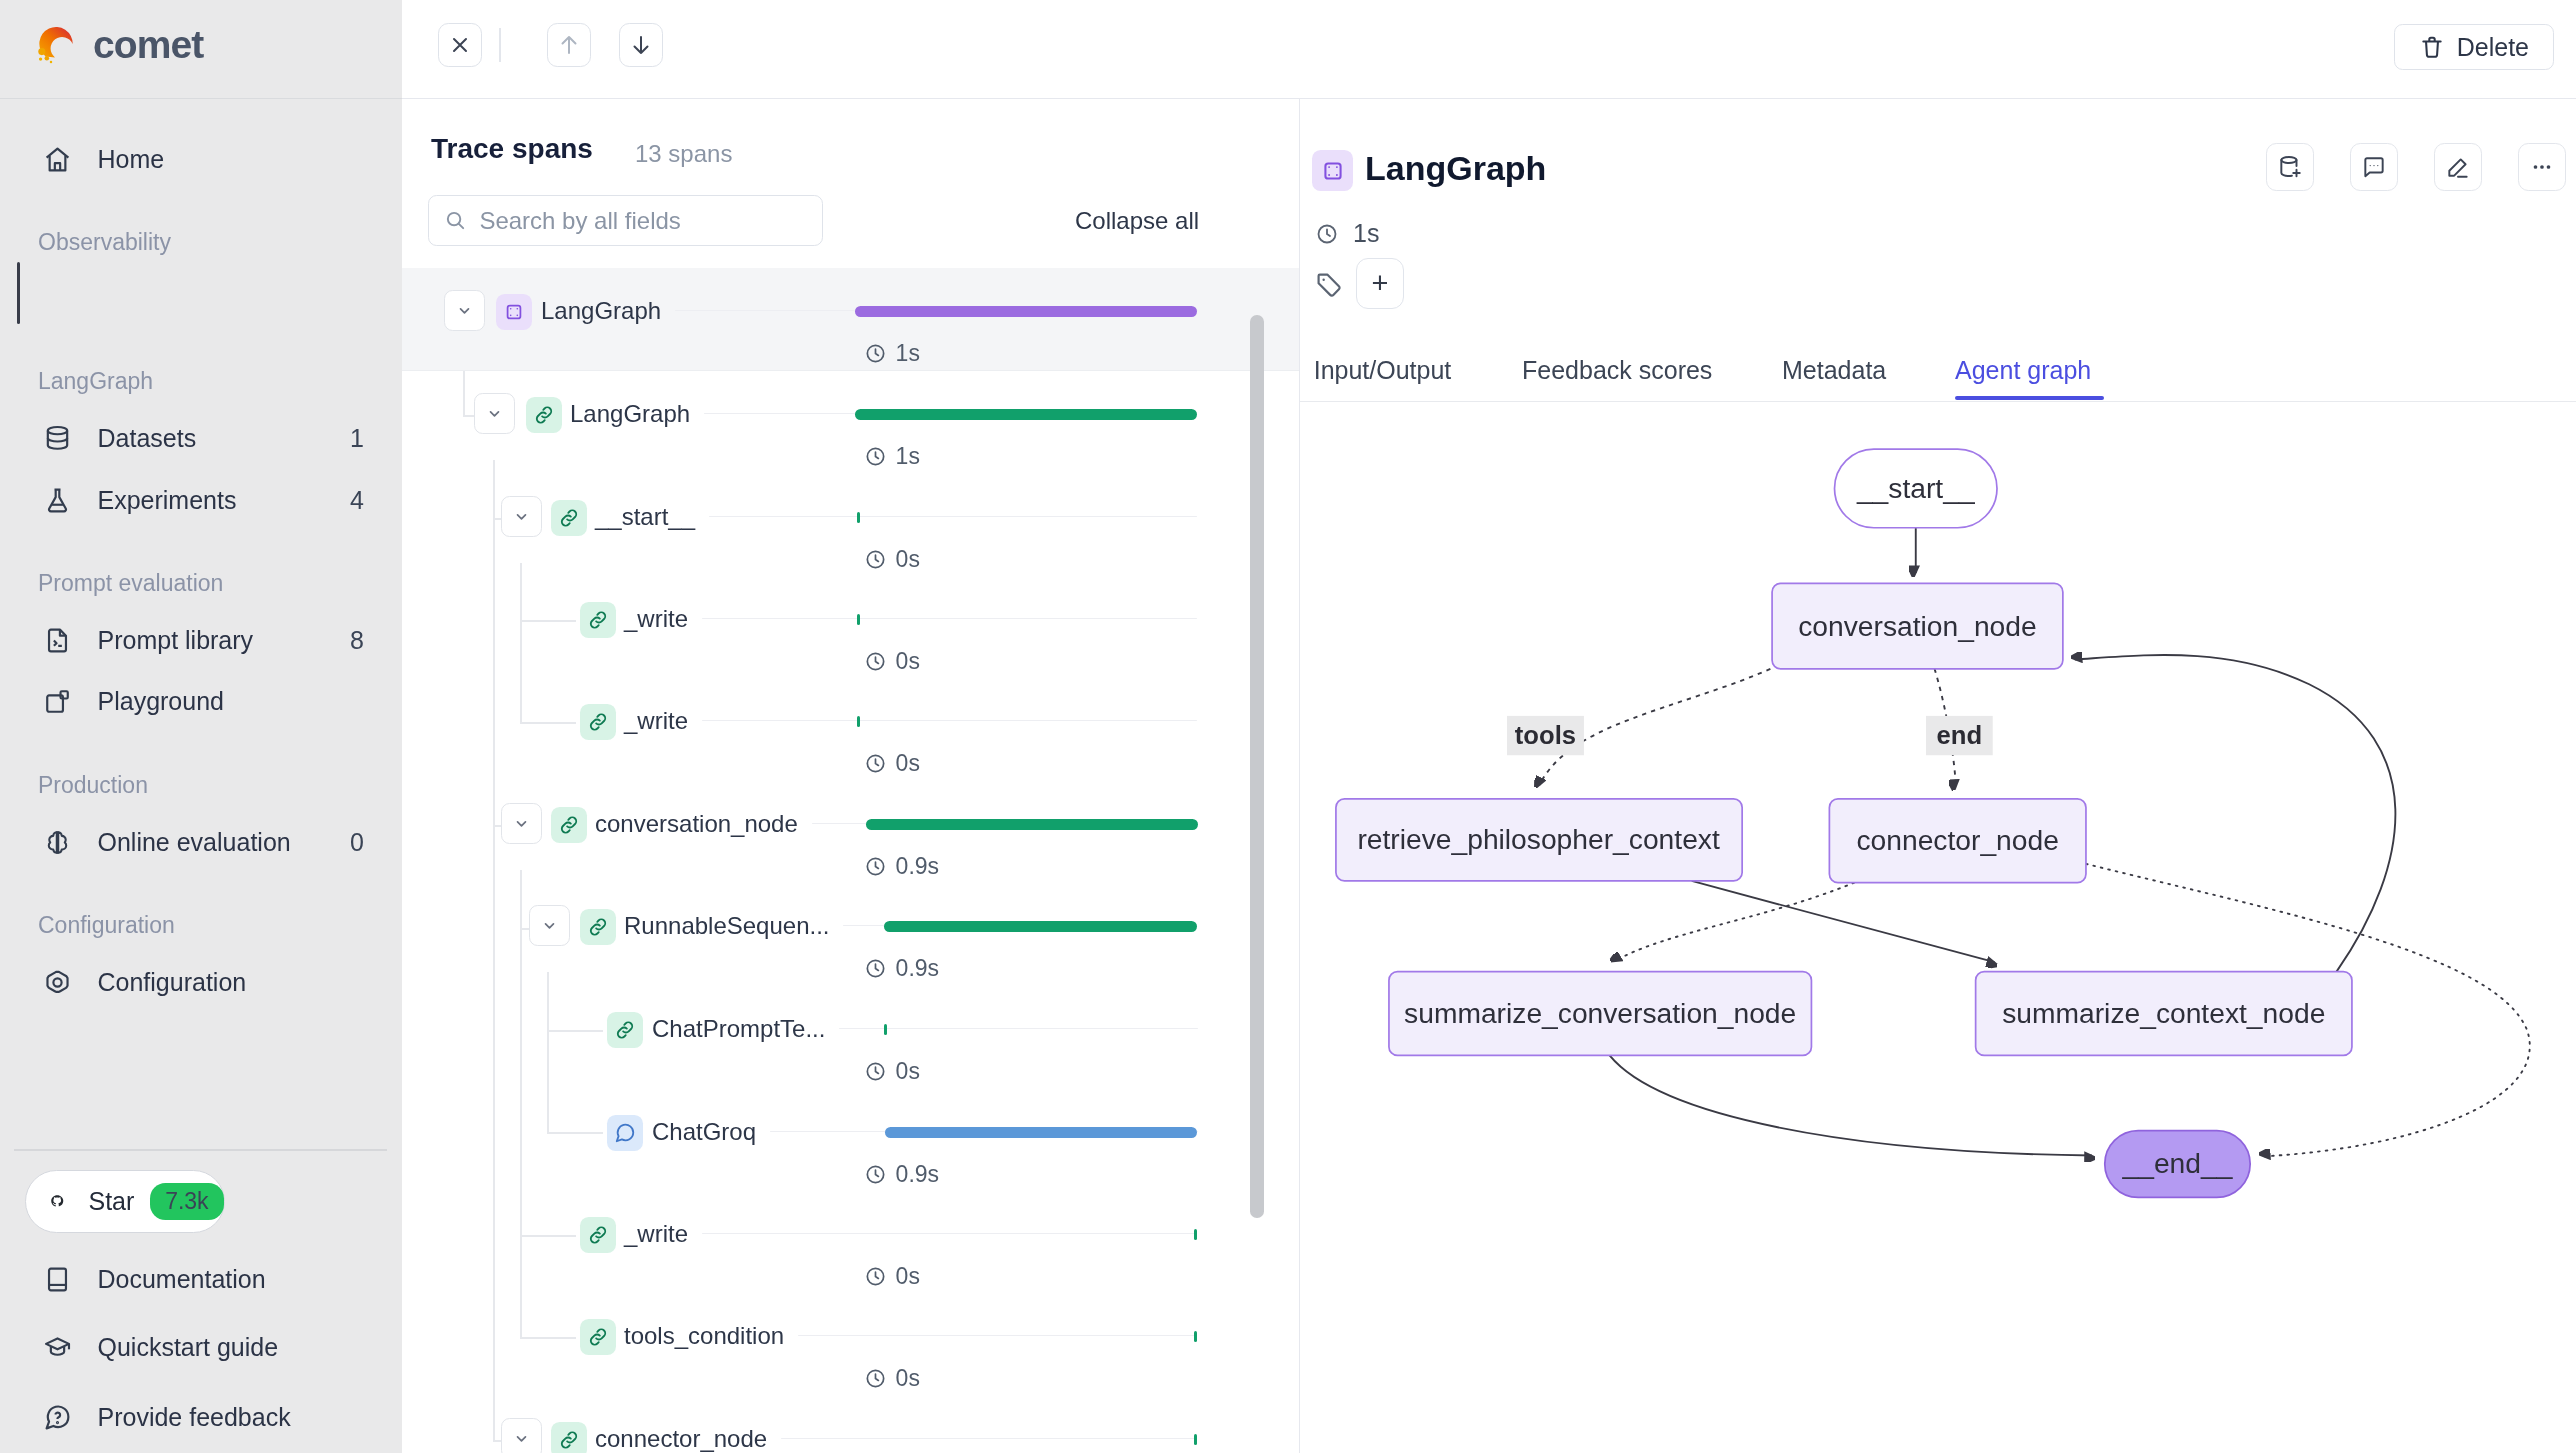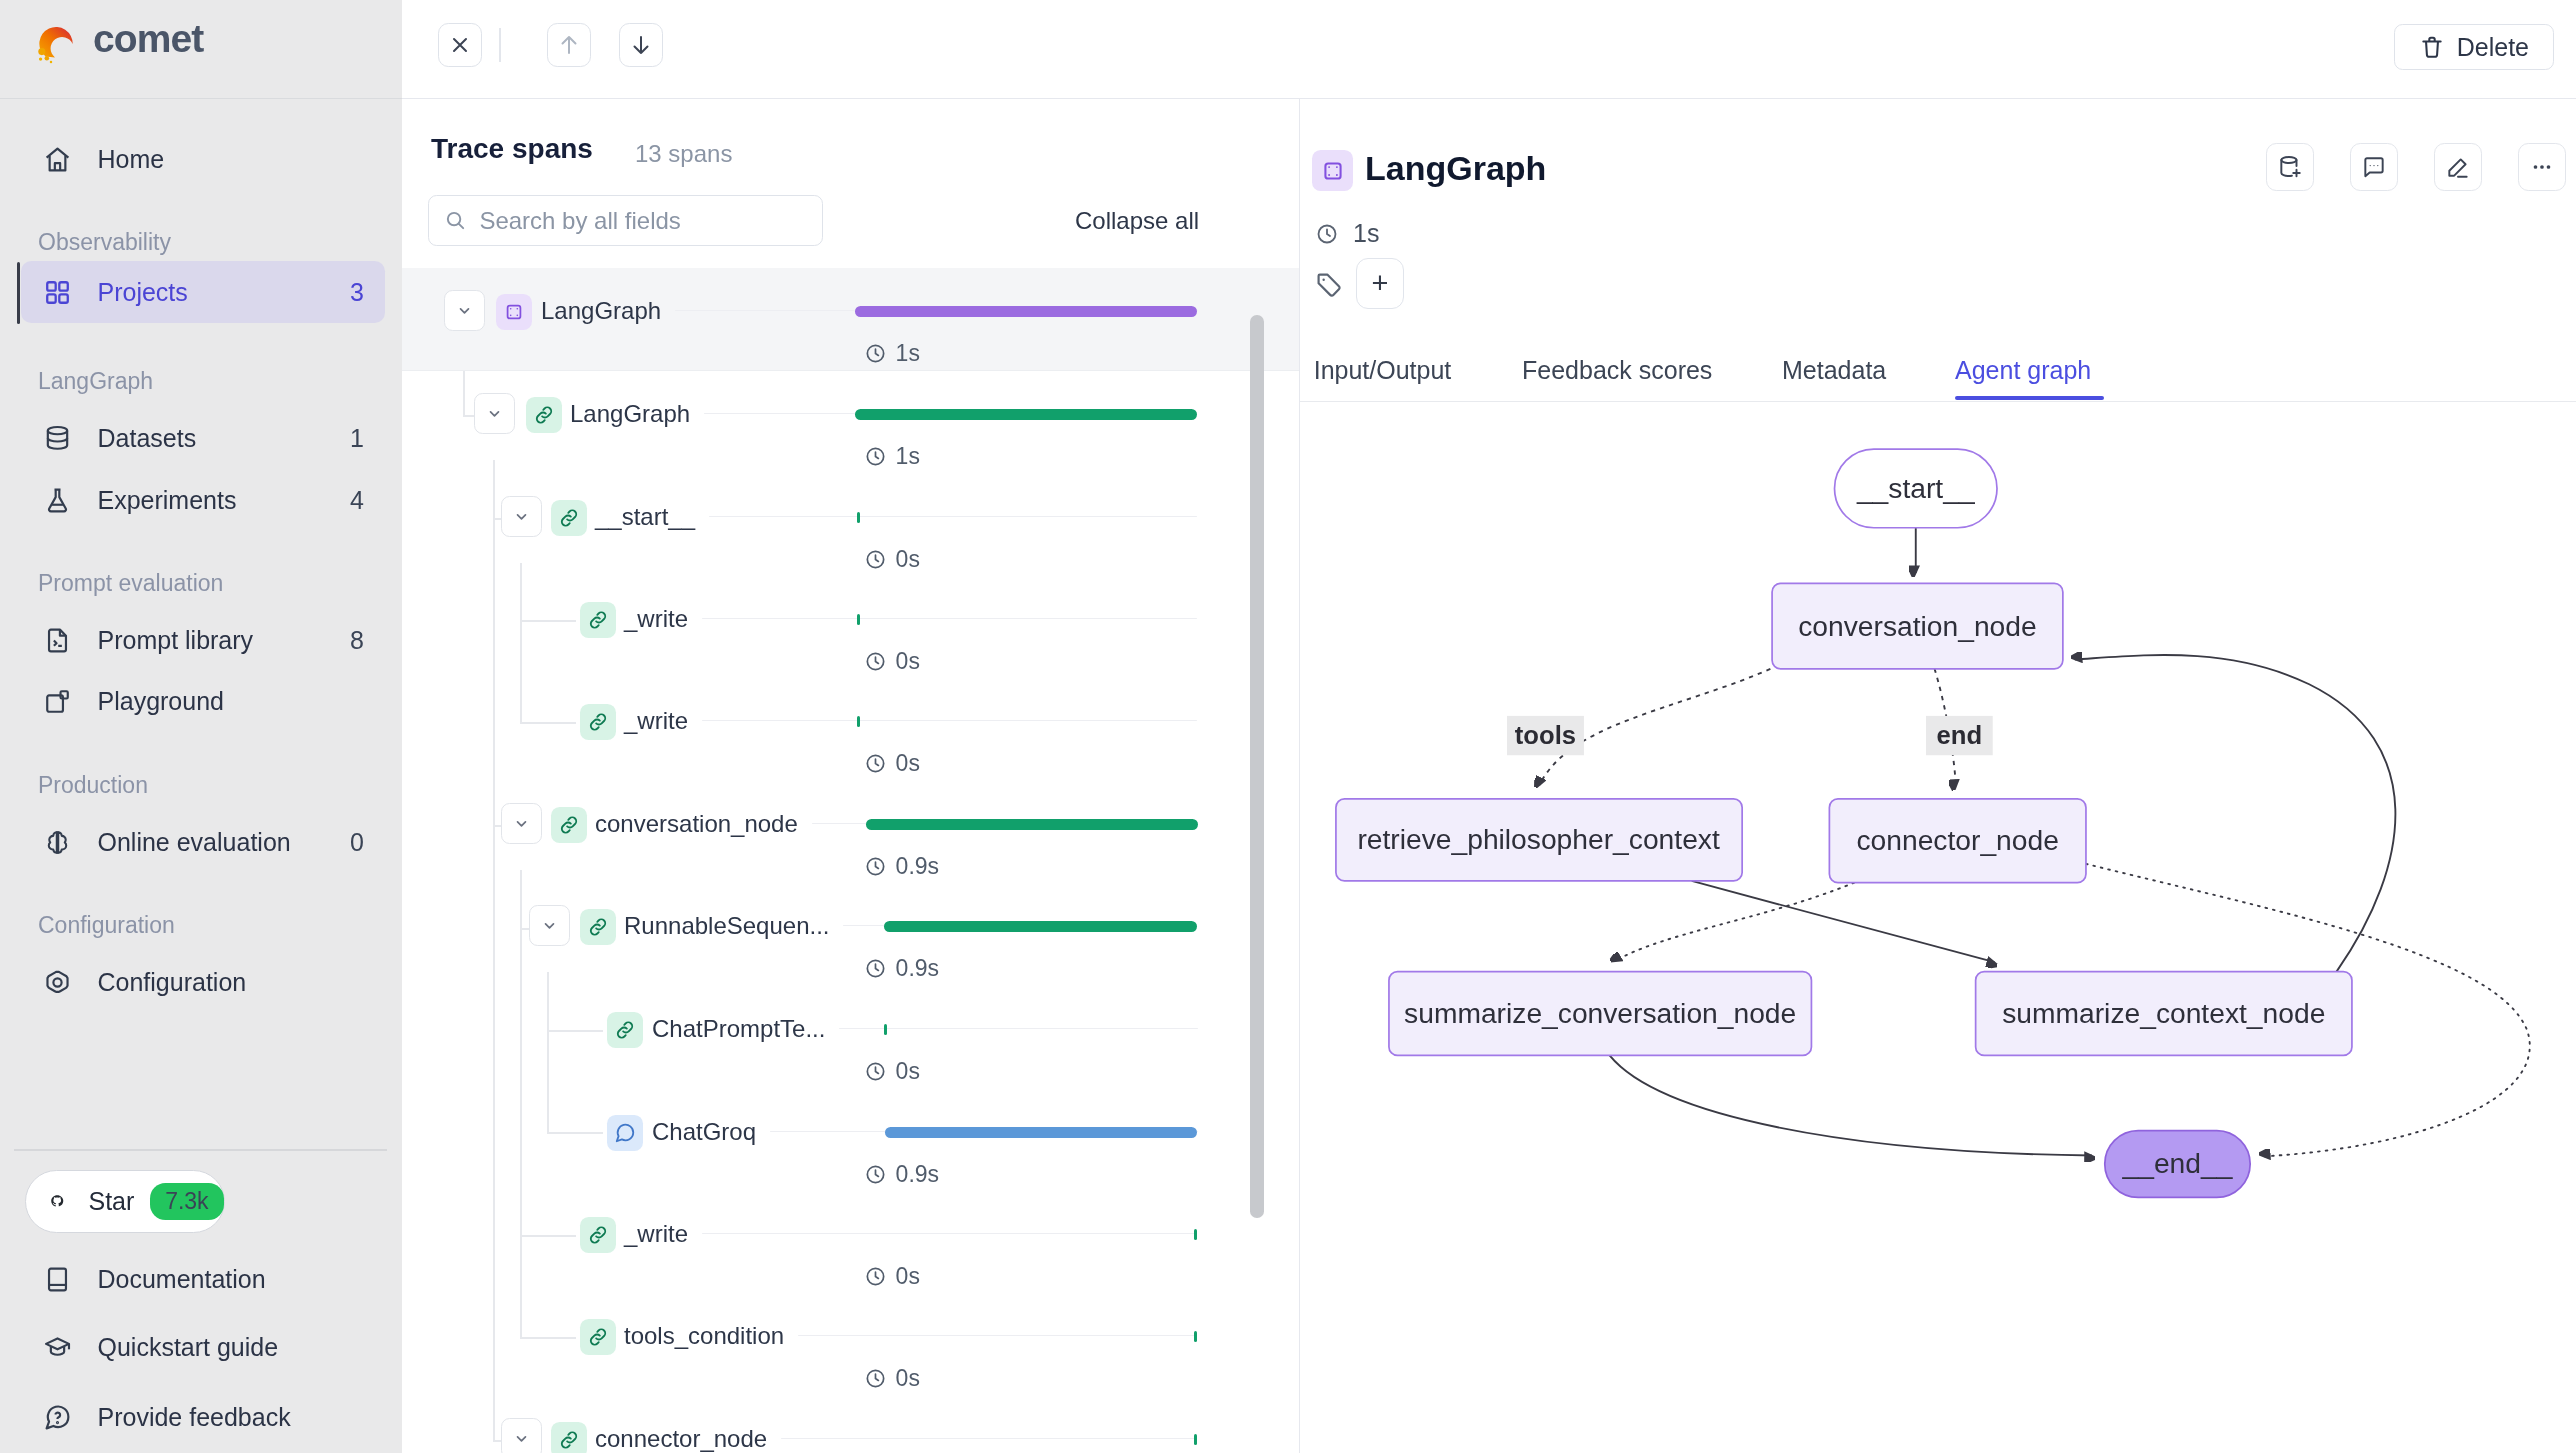--- a/index.html
+++ b/index.html
@@ -2,21 +2,21 @@
 <html style="font-size:13.7px"><head>
 <meta charset="utf-8">
 <style>
   * { margin:0; padding:0; box-sizing:border-box; }
   html,body { width:2576px; height:1454px; overflow:hidden; background:#fff;
     font-family:"Liberation Sans","DejaVu Sans",sans-serif; color:#2b3346; }
 
   
   #sidebar { position:absolute; left:0; top:0; width:402px; height:1454px; background:#e9e9ea; }
   #sidebar-header { position:absolute; left:0; top:0; width:402px; height:99px; border-bottom:1.7px solid #d9dbde; }
-  #logo { position:absolute; left:31px; top:17px; display:flex; align-items:flex-start; gap:12px; }
+  #logo { position:absolute; left:31px; top:17px; display:flex; align-items:flex-end; gap:12px; }
   #logo-text { font-size:39px; font-weight:bold; color:#4a5568; letter-spacing:-0.9px; }
   .section-header { position:absolute; left:38px; font-size:23px; font-weight:500; color:#8b93a7; transform:translateY(-50%); }
   .side-item { position:absolute; left:20.5px; width:364px; height:62px; transform:translateY(-50%); display:flex; align-items:center; border-radius:10.3px; cursor:pointer; }
   .side-item .ic { width:29px; height:29px; margin-left:22px; flex:0 0 auto; color:#333d4e; }
   .side-item .lbl { margin-left:26px; font-size:25px; font-weight:500; color:#2b3346; flex:1; }
   .side-item .cnt { margin-right:20.5px; font-size:25px; color:#3a4456; }
   .side-item.active { background:#dad8ec; }
   .side-item.active .ic, .side-item.active .lbl, .side-item.active .cnt { color:#4a44d4; }
   #active-bar { position:absolute; left:17px; width:3.4px; border-radius:1.7px; background:#383c49; }
   #side-divider { position:absolute; left:13.7px; top:1149px; width:373px; height:1.7px; background:#d6d7da; }
@@ -127,32 +127,20 @@
           <path d="M3 10.5 12 3l9 7.5"></path>
           <path d="M5.5 8.8V21h13V8.8"></path>
           <path d="M9.8 21v-6h4.4v6"></path>
         </svg>
       </span>
     <span class="lbl">Home</span>
   </div>
 
   <div class="section-header" style="top:242px">Observability</div>
   <div id="active-bar" style="top:262px;height:62px"></div>
-  <div class="side-item active" style="top:292px">
-    <span class="ic">
-        <svg class="icon" viewBox="0 0 24 24" fill="none" stroke="currentColor" stroke-width="1.9">
-          <rect x="3.5" y="3.5" width="7" height="7" rx="1.5"></rect>
-          <rect x="13.5" y="3.5" width="7" height="7" rx="1.5"></rect>
-          <rect x="3.5" y="13.5" width="7" height="7" rx="1.5"></rect>
-          <rect x="13.5" y="13.5" width="7" height="7" rx="1.5"></rect>
-        </svg>
-      </span>
-    <span class="lbl">Projects</span>
-    <span class="cnt">3</span>
-  </div>
 
   <div class="section-header" style="top:381px">LangGraph</div>
   <div class="side-item" style="top:438px">
     <span class="ic">
         <svg class="icon" viewBox="0 0 24 24" fill="none" stroke="currentColor" stroke-width="1.8">
           <ellipse cx="12" cy="5.5" rx="8" ry="3"></ellipse>
           <path d="M4 5.5v6c0 1.7 3.6 3 8 3s8-1.3 8-3v-6"></path>
           <path d="M4 11.5v6c0 1.7 3.6 3 8 3s8-1.3 8-3v-6"></path>
         </svg>
       </span>

